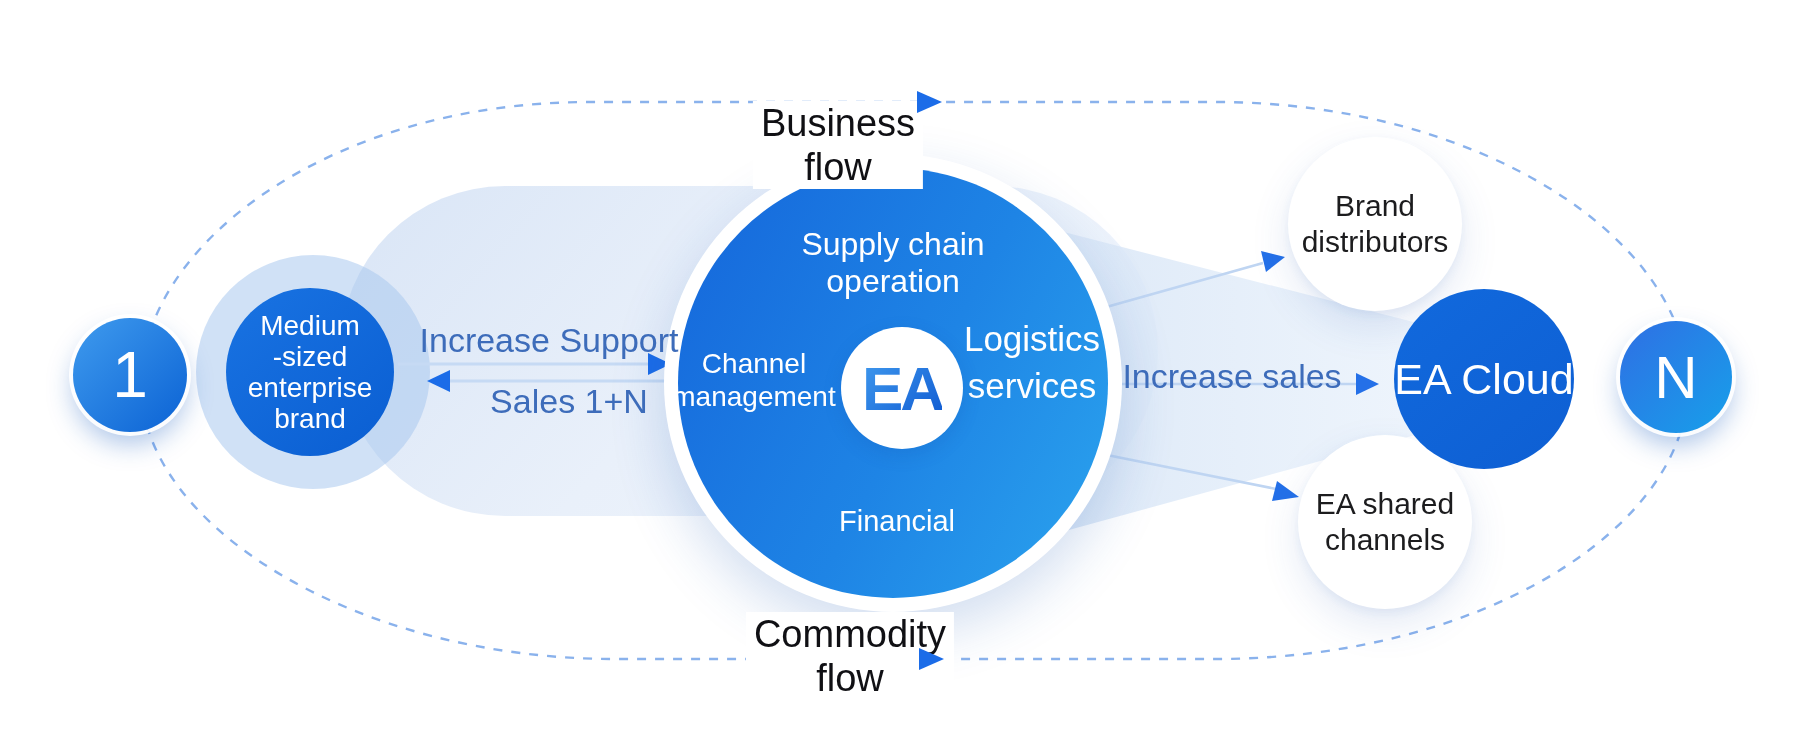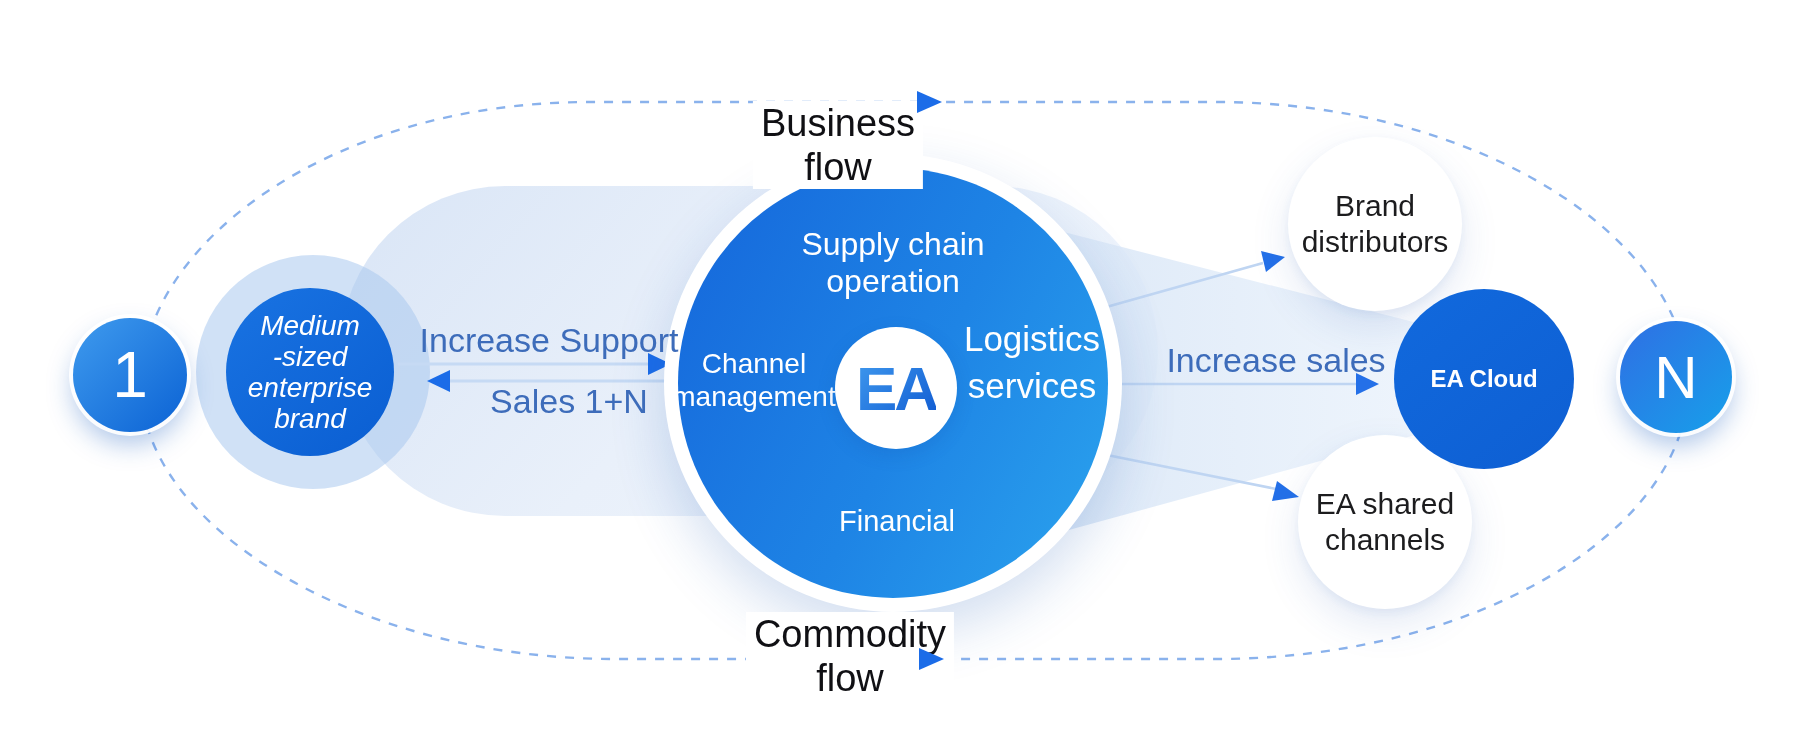--- a/index.html
+++ b/index.html
@@ -14,33 +14,33 @@
 
   
   .circle{position:absolute;border-radius:50%;display:flex;align-items:center;justify-content:center;text-align:center;}
   .white-node{
     background:#ffffff;color:#1c1c1e;font-size:30px;line-height:36px;font-weight:500;
     box-shadow:0 16px 38px rgba(45,95,180,0.13), 0 4px 10px rgba(45,95,180,0.07);
     white-space:pre-line;z-index:3;
   }
   .ea-cloud{
     background:linear-gradient(140deg,#1169dd 0%,#0e5fd3 100%);
-    color:#ffffff;font-size:24px;font-weight:700;z-index:4;white-space:pre-line;
+    color:#ffffff;font-size:43px;font-weight:400;z-index:4;white-space:pre-line;
   }
   .big-ring{
     background:#ffffff;z-index:5;
     box-shadow:0 22px 55px rgba(30,90,180,0.20);
   }
   .big-circle{
     background:linear-gradient(118deg,#1566db 0%,#1e84e5 55%,#2ba4ee 100%);
     z-index:5;color:#ffffff;
   }
   .brand-node{
     background:linear-gradient(140deg,#1973e2 0%,#0a5ed2 100%);
-    color:#ffffff;font-size:28px;line-height:31px;font-weight:500;white-space:pre-line;z-index:5;font-style:italic;
+    color:#ffffff;font-size:28px;line-height:31px;font-weight:500;white-space:pre-line;z-index:5;
   }
   .index-node{
     color:#ffffff;font-weight:400;z-index:6;
     box-shadow:0 0 0 4px rgba(255,255,255,0.92), 0 12px 26px rgba(20,90,190,0.35);
   }
   .one-node{background:linear-gradient(135deg,#3f9bee 0%,#0b62d4 100%);font-size:64px;}
   .n-node{background:linear-gradient(135deg,#2f6fe4 0%,#17a0ea 100%);font-size:60px;}
 
   
   .ctext{position:absolute;transform:translate(-50%,-50%);text-align:center;white-space:pre-line;}
@@ -122,21 +122,21 @@
   </div>
 
   <div class="circle big-ring" style="left:664px;top:154px;width:458px;height:458px;"></div>
   <div class="circle big-circle" style="left:678px;top:168px;width:430px;height:430px;">
     <div class="ctext incircle-label" style="left:215px;top:95px;font-size:32px;">Supply chain operation</div>
     <div class="ctext incircle-label" style="left:76px;top:212px;font-size:28px;line-height:33px;">Channel
 management</div>
     <div class="ctext incircle-label" style="left:354px;top:194px;font-size:35px;line-height:47px;">Logistics
 services</div>
     <div class="ctext incircle-label" style="left:219px;top:353px;font-size:29px;">Financial</div>
-    <div class="logo-circle" style="left:157px;top:159px;width:122px;height:122px;text-align:center;">
+    <div class="logo-circle" style="left:163px;top:159px;width:122px;height:122px;text-align:center;">
       <span class="logo-text">EA</span>
     </div>
   </div>
 
   <div class="circle brand-node" style="left:226px;top:288px;width:168px;height:168px;">
     <span>Medium
 -sized
 enterprise
 brand</span>
   </div>
@@ -148,20 +148,20 @@
     <span>N</span>
   </div>
 
   <div class="ctext flow-label" style="left:838px;top:102px;margin-top:43px;">Business
 flow</div>
   <div class="ctext flow-label" style="left:838px;top:656px;margin-left:12px;">Commodity
 flow</div>
 
   <div class="ctext blue-label" style="left:549px;top:340px;">Increase Support</div>
   <div class="ctext blue-label" style="left:549px;top:401px;margin-left:20px;">Sales 1+N</div>
-  <div class="ctext blue-label" style="left:1232px;top:360px;margin-left:44px;">Increase sales</div>
+  <div class="ctext blue-label" style="left:1232px;top:376px;">Increase sales</div>
 
   <svg class="layer layer-over" width="1798" height="750" viewBox="0 0 1798 750">
     <polygon points="917,91 942,102 917,113" fill="#1b6ce8"></polygon>
     <polygon points="919,648 944,659 919,670" fill="#1b6ce8"></polygon>
   </svg>
 
 </div>
 
 </body></html>

